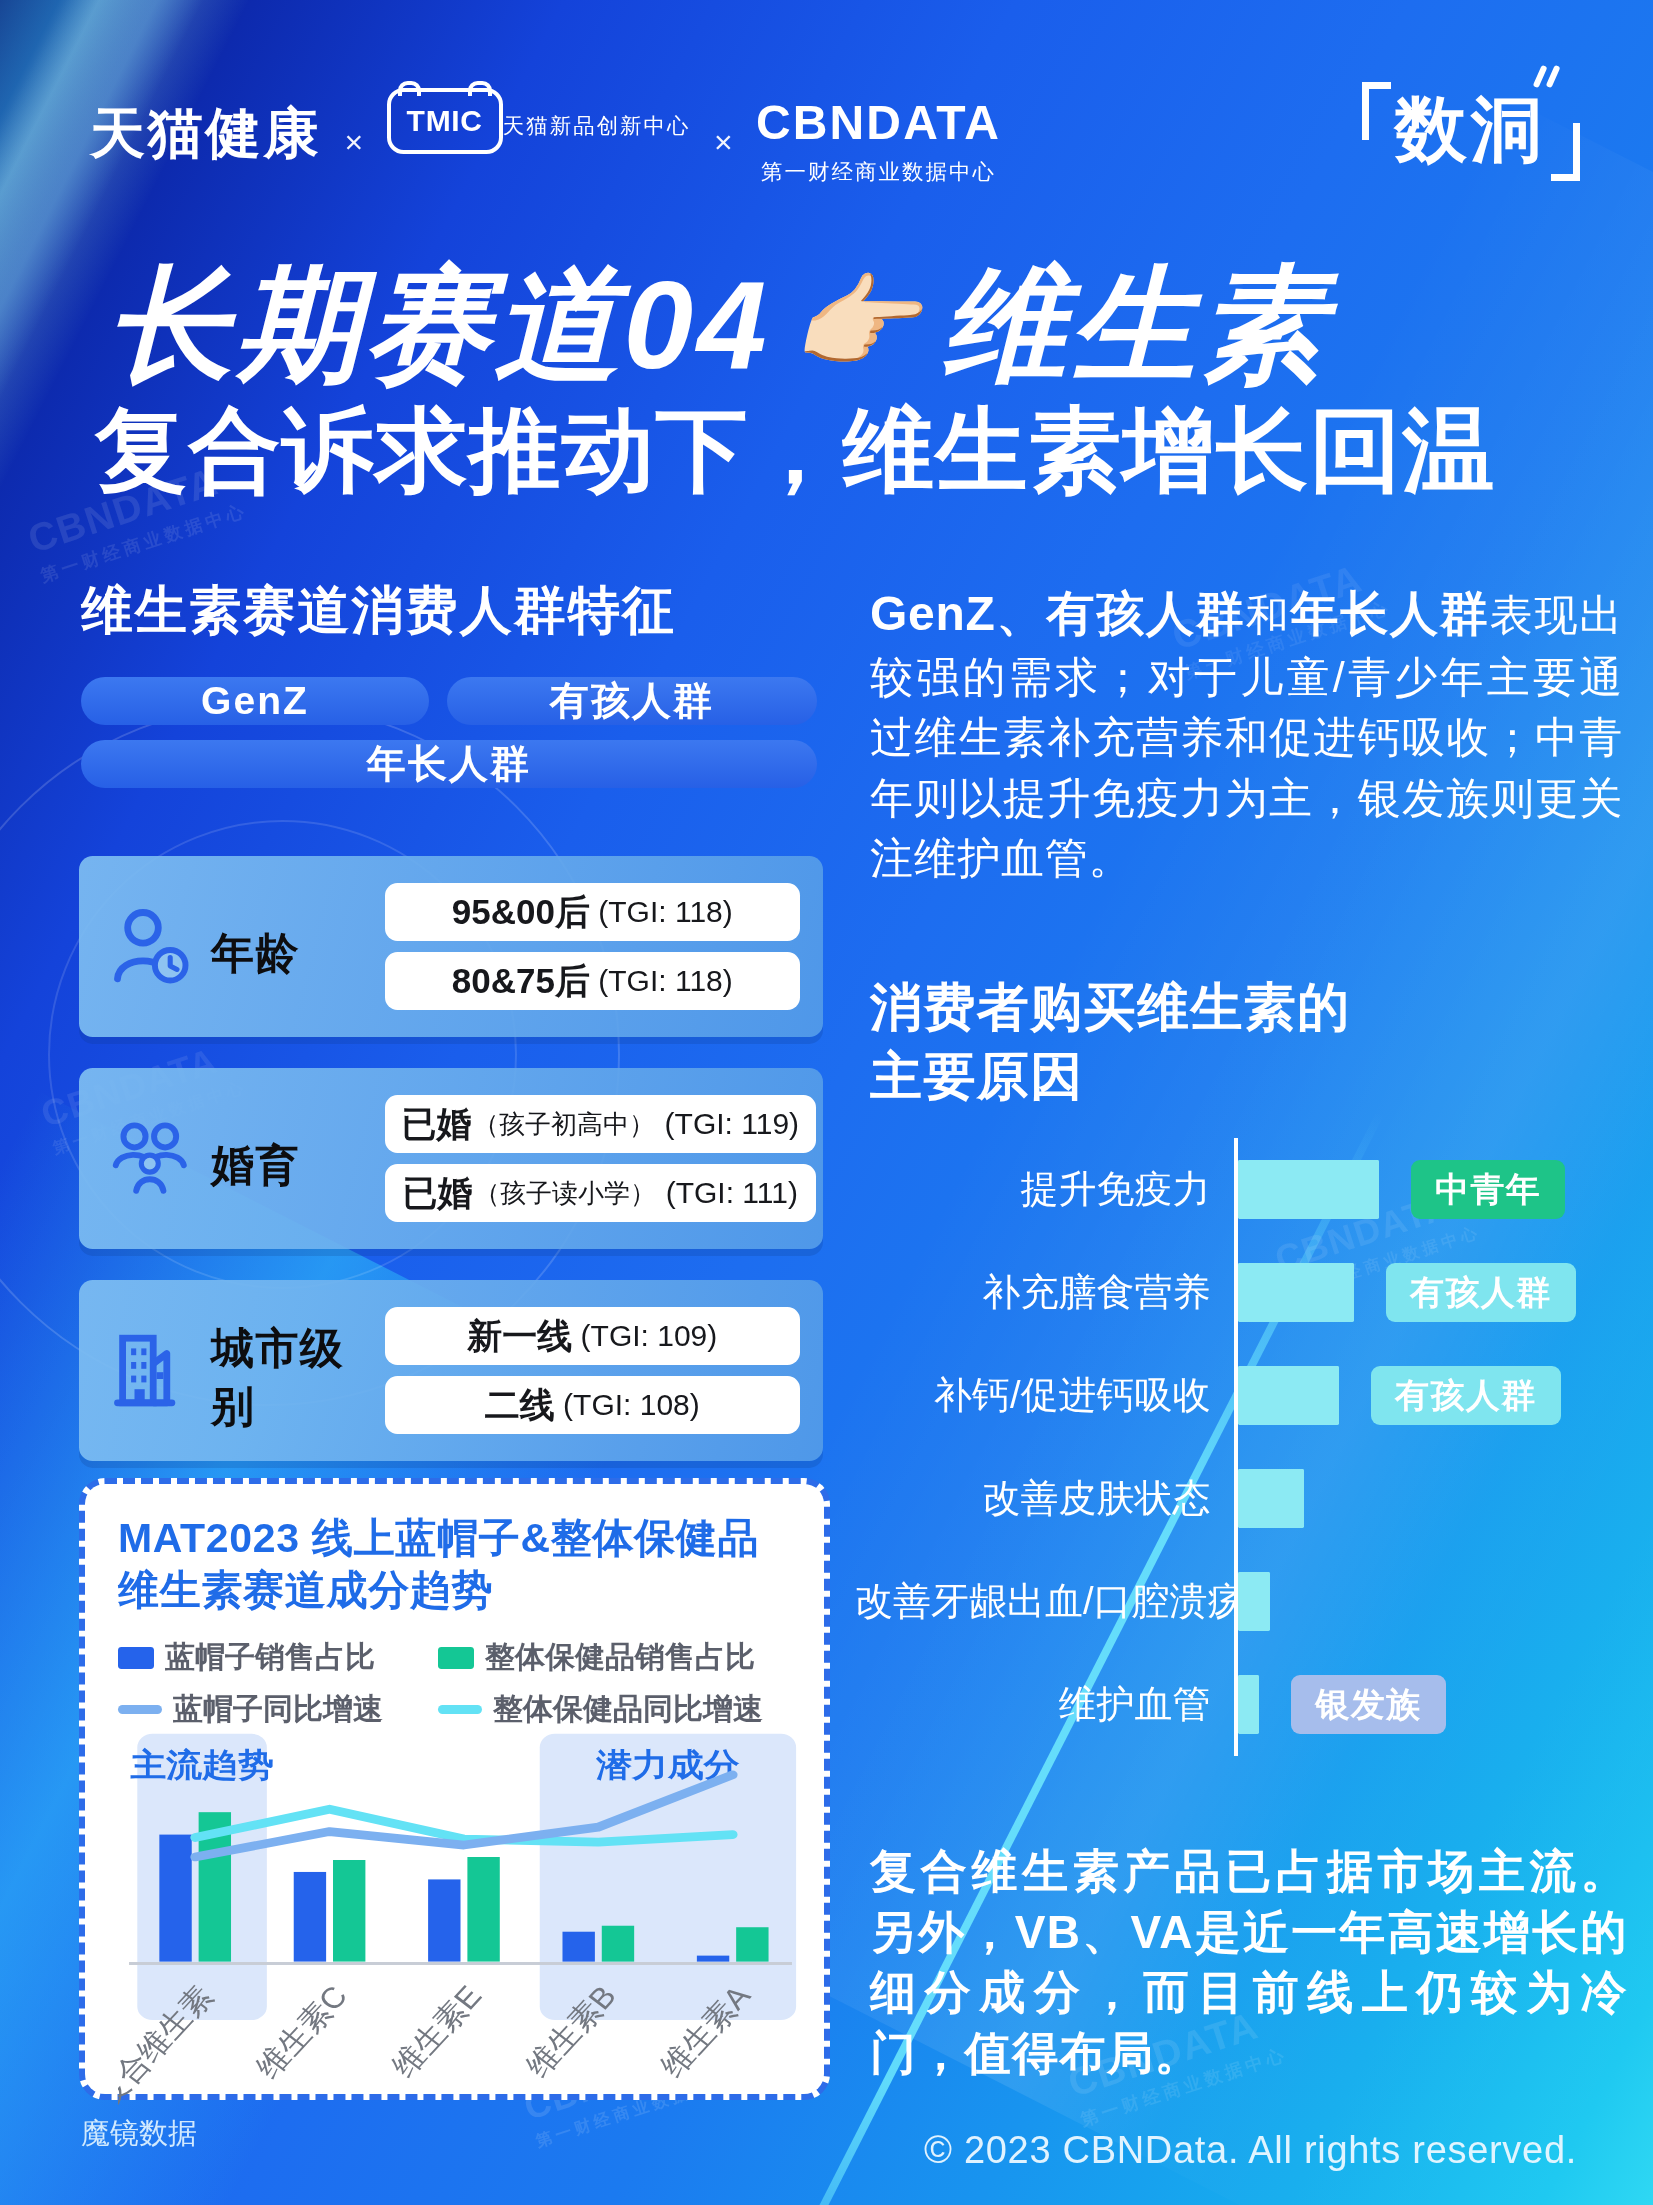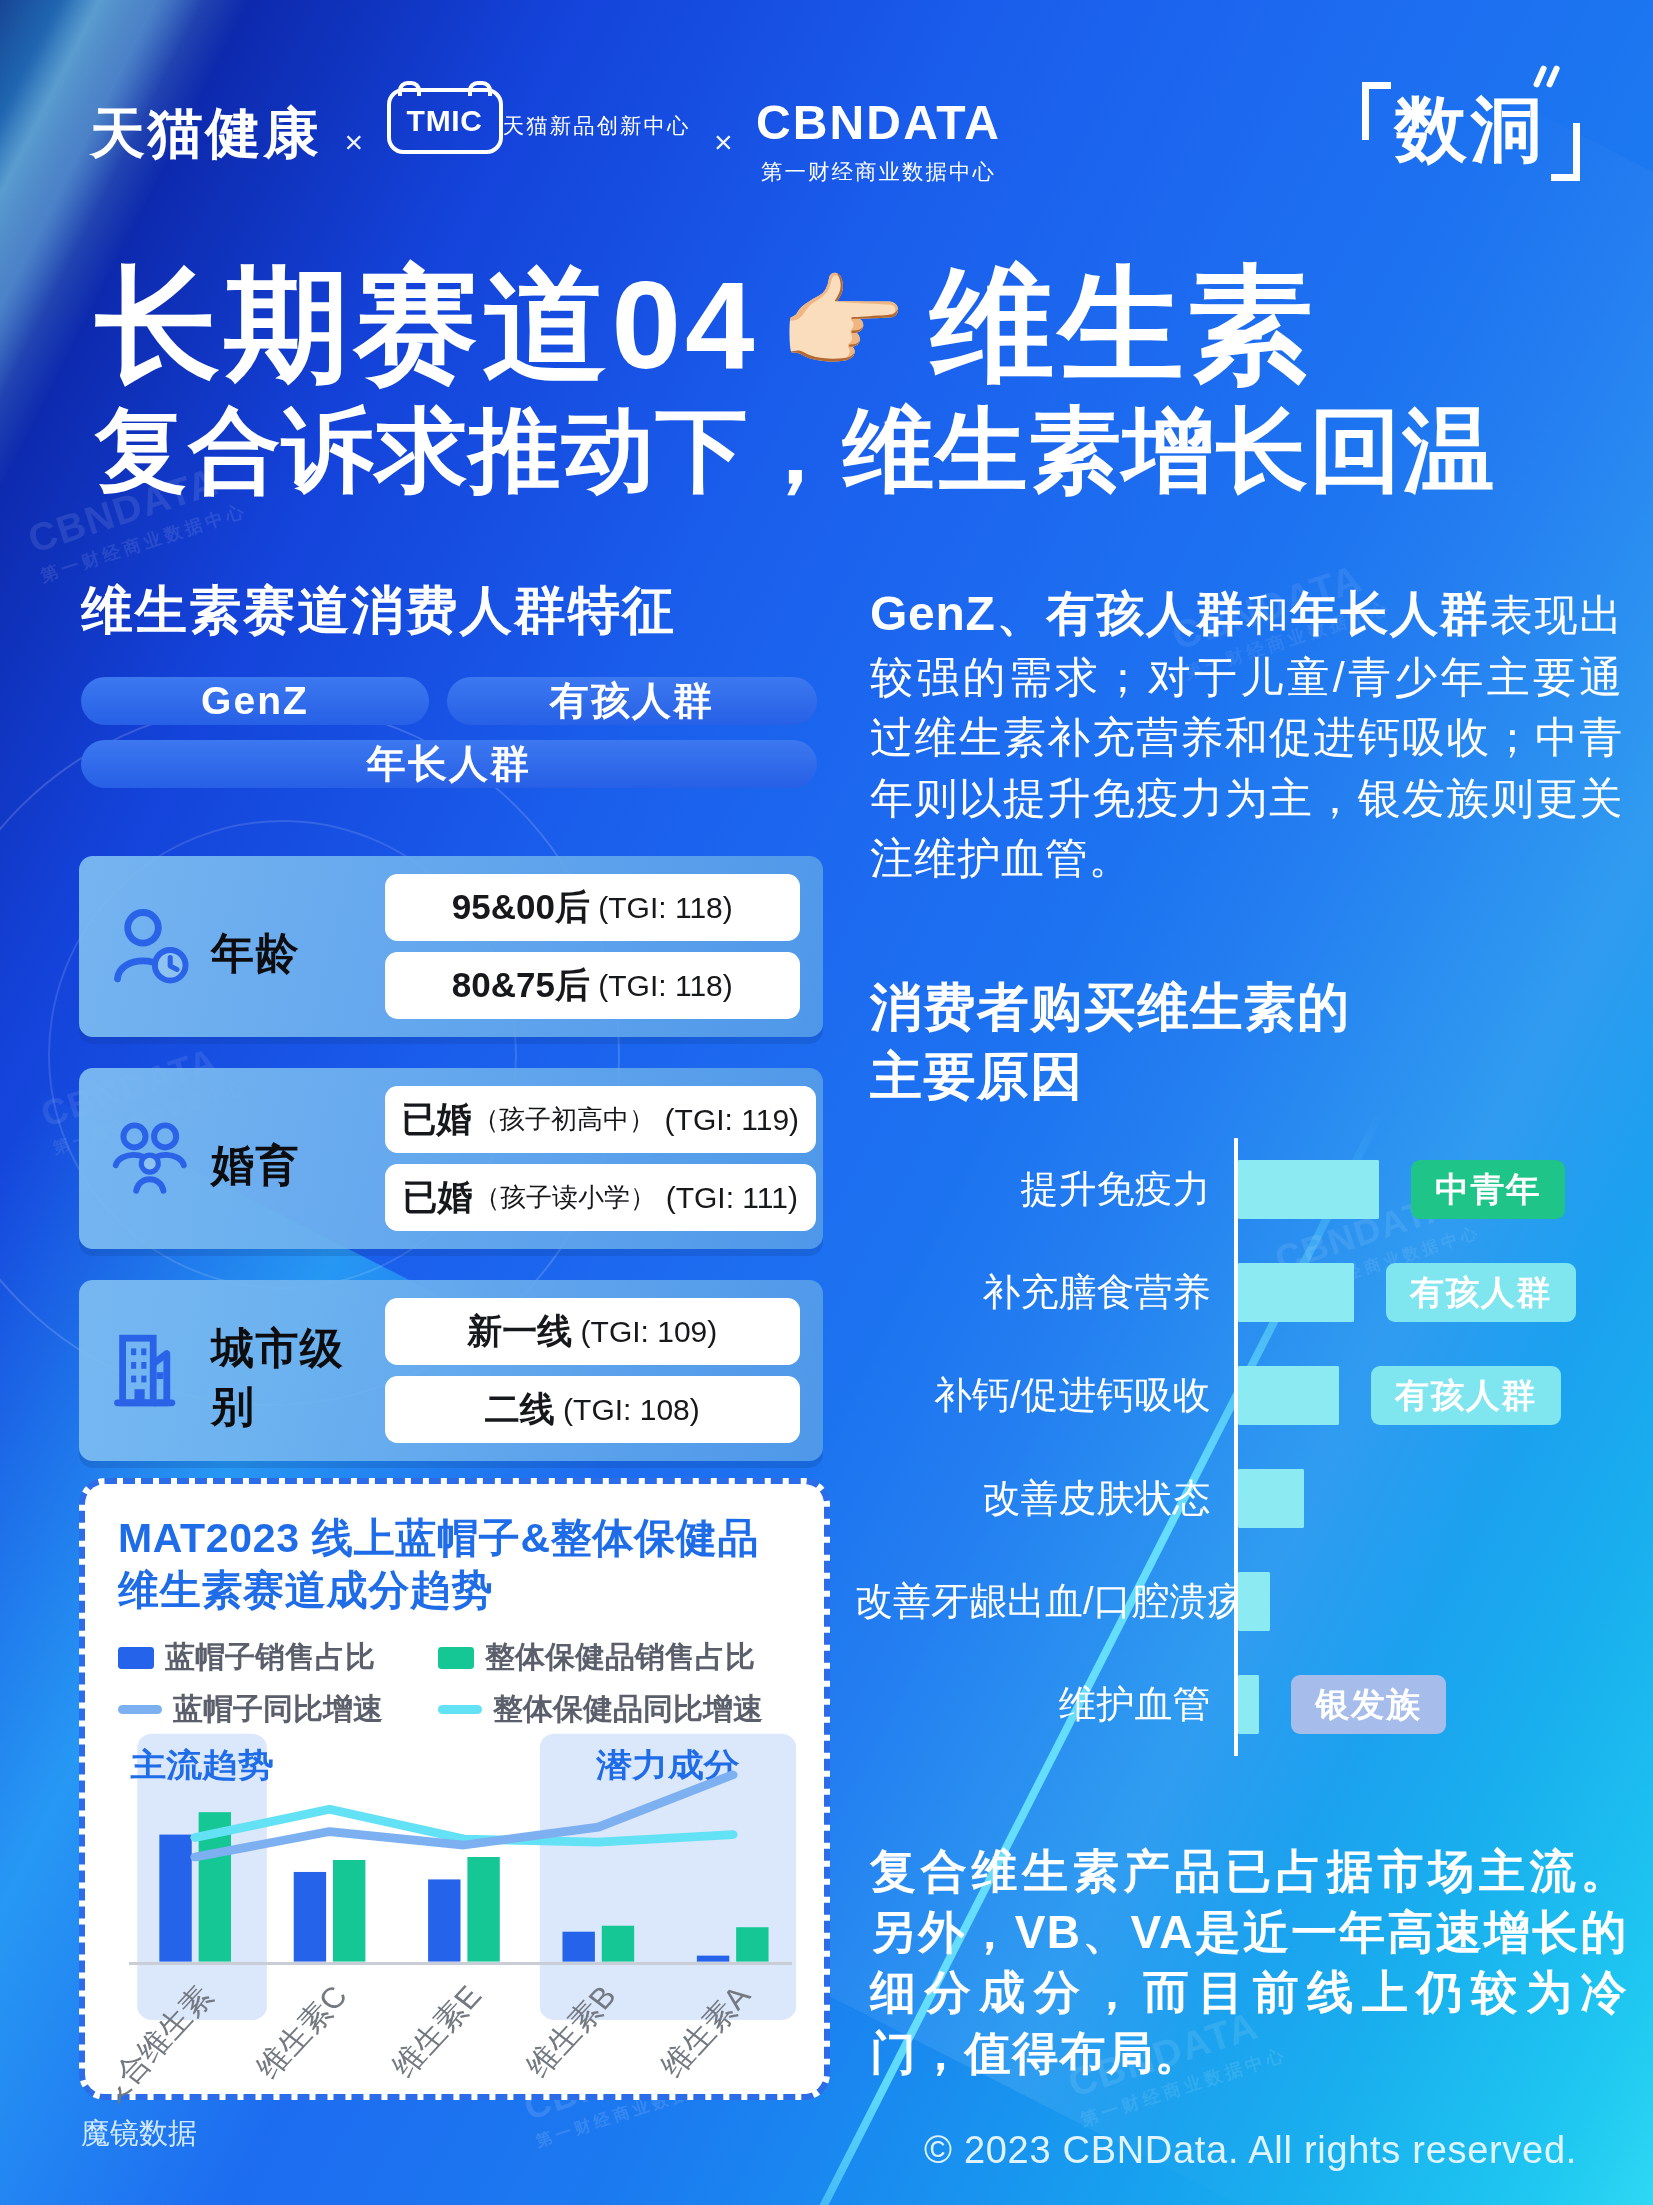--- a/index.html
+++ b/index.html
@@ -38,38 +38,38 @@
   .cbn-logo{font-size:48px;font-weight:900;letter-spacing:2.1px;line-height:1;margin-top:11px;}
   .shudong{position:absolute;right:74px;top:83px;color:#fff;display:flex;align-items:flex-start;}
   .sd-text{font-size:72px;font-weight:900;letter-spacing:4.1px;line-height:1.1;padding:6.9px 4.1px;}
   .brk{width:29px;height:58px;}
   .brk.tl{border-left:7.6px solid #fff;border-top:7.6px solid #fff;margin-top:-1.4px;}
   .brk.br{border-right:7.6px solid #fff;border-bottom:7.6px solid #fff;align-self:flex-end;margin-bottom:-5.5px;}
   .ticks{position:absolute;right:-5.5px;top:-18px;display:flex;gap:6.9px;}
   .tick{width:6.2px;height:23.4px;background:#fff;transform:rotate(24deg);border-radius:2.8px;}
 
   
-  .h1{position:absolute;left:95px;top:243px;color:#fff;font-size:125px;font-weight:900;letter-spacing:4.1px;white-space:nowrap;}
+  .h1{position:absolute;left:107px;top:243px;color:#fff;font-size:125px;font-weight:900;letter-spacing:4.1px;white-space:nowrap;font-style:italic;}
   .h1 .emoji{font-size:103px;vertical-align:9.6px;margin:0 19.3px;}
   .h2{position:absolute;left:95px;top:389px;color:#fff;font-size:92px;font-weight:900;letter-spacing:1.4px;white-space:nowrap;}
 
   
   .sec1-title{position:absolute;left:81px;top:576px;color:#fff;font-size:52px;font-weight:900;letter-spacing:2.1px;}
   .pills{position:absolute;left:81px;top:677px;width:736px;display:flex;flex-wrap:wrap;gap:15px 18px;}
   .pill{background:linear-gradient(180deg,#3c78f0,#2760e6);color:#fff;font-size:39px;font-weight:800;
     height:48px;border-radius:33px;display:flex;align-items:center;justify-content:center;letter-spacing:2.1px;}
   .pill.p0{width:348px;} .pill.p1{width:370px;} .pill.p2{width:736px;}
 
   .card{position:absolute;left:79px;width:744px;height:181px;border-radius:13.8px;
     background:linear-gradient(105deg,rgba(126,190,242,.92),rgba(84,156,232,.9));
     box-shadow:0 6.9px 0 rgba(12,50,120,.18);display:flex;align-items:center;padding:0 23.4px 0 30px;}
   .card .icon{width:102px;flex:0 0 102px;display:flex;align-items:center;}
   .card .clabel{flex:0 0 174px;font-size:43px;font-weight:900;color:#0d0d0f;letter-spacing:1.4px;margin-top:14px;}
   .chips{flex:1;display:flex;flex-direction:column;gap:11px;align-items:stretch;}
-  .chip{background:#fff;border-radius:12.4px;height:67px;display:flex;align-items:center;justify-content:center;
+  .chip{background:#fff;border-radius:12.4px;height:58px;display:flex;align-items:center;justify-content:center;
     color:#17181c;white-space:nowrap;padding:0 16.5px;}
   .chip .cm{font-size:35px;font-weight:800;}
   .chip .cs{font-size:26px;font-weight:500;margin:0 1.4px;}
   .chip .ct{font-size:30px;font-weight:500;margin-left:8.3px;}
 
   
   .tbox{position:absolute;left:79px;top:1478px;width:751px;height:622px;background:#fff;
     border:6.2px dashed #2d6ce9;border-radius:26px;padding:27.6px 33px 0;}
   .tbox-title{color:#1f6ce8;font-size:41px;font-weight:900;line-height:1.28;letter-spacing:0.7px;}
   .legend{margin-top:20.7px;display:grid;grid-template-columns:320px 1fr;row-gap:11px;}

